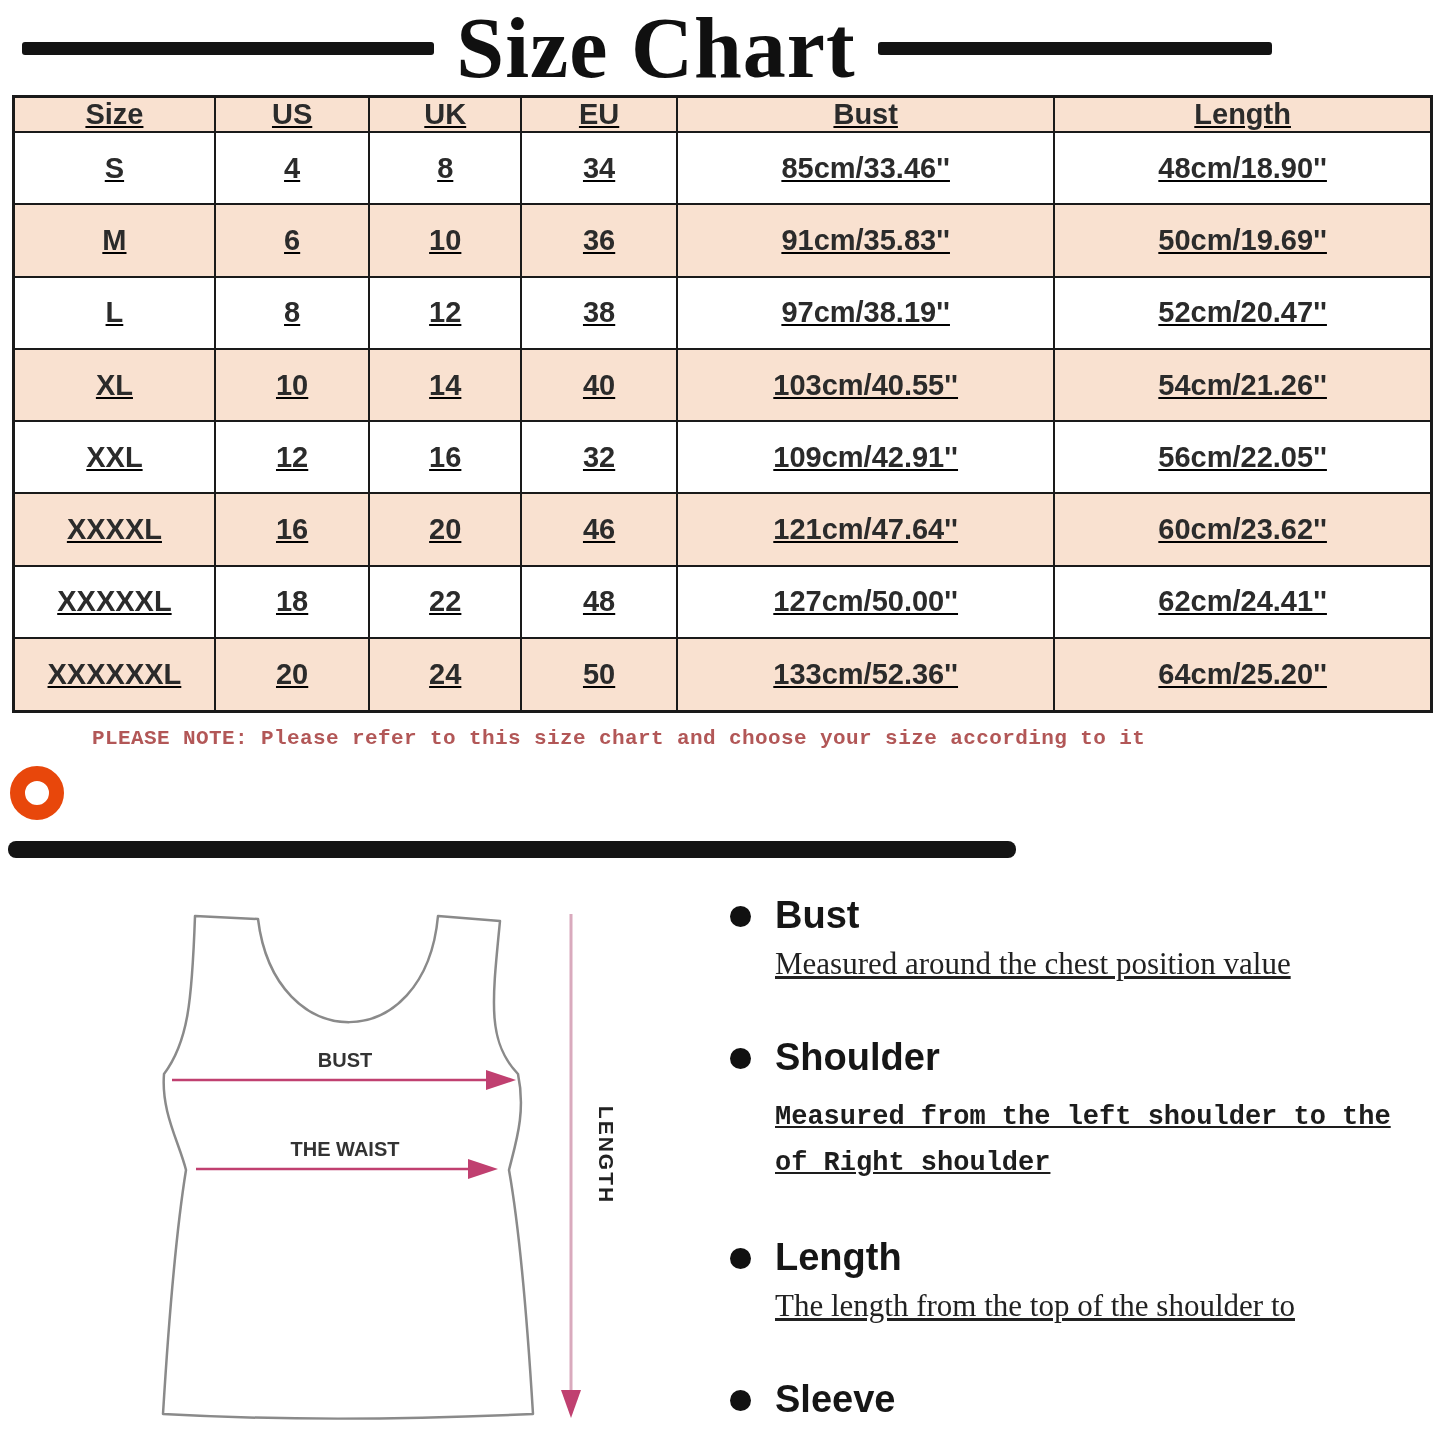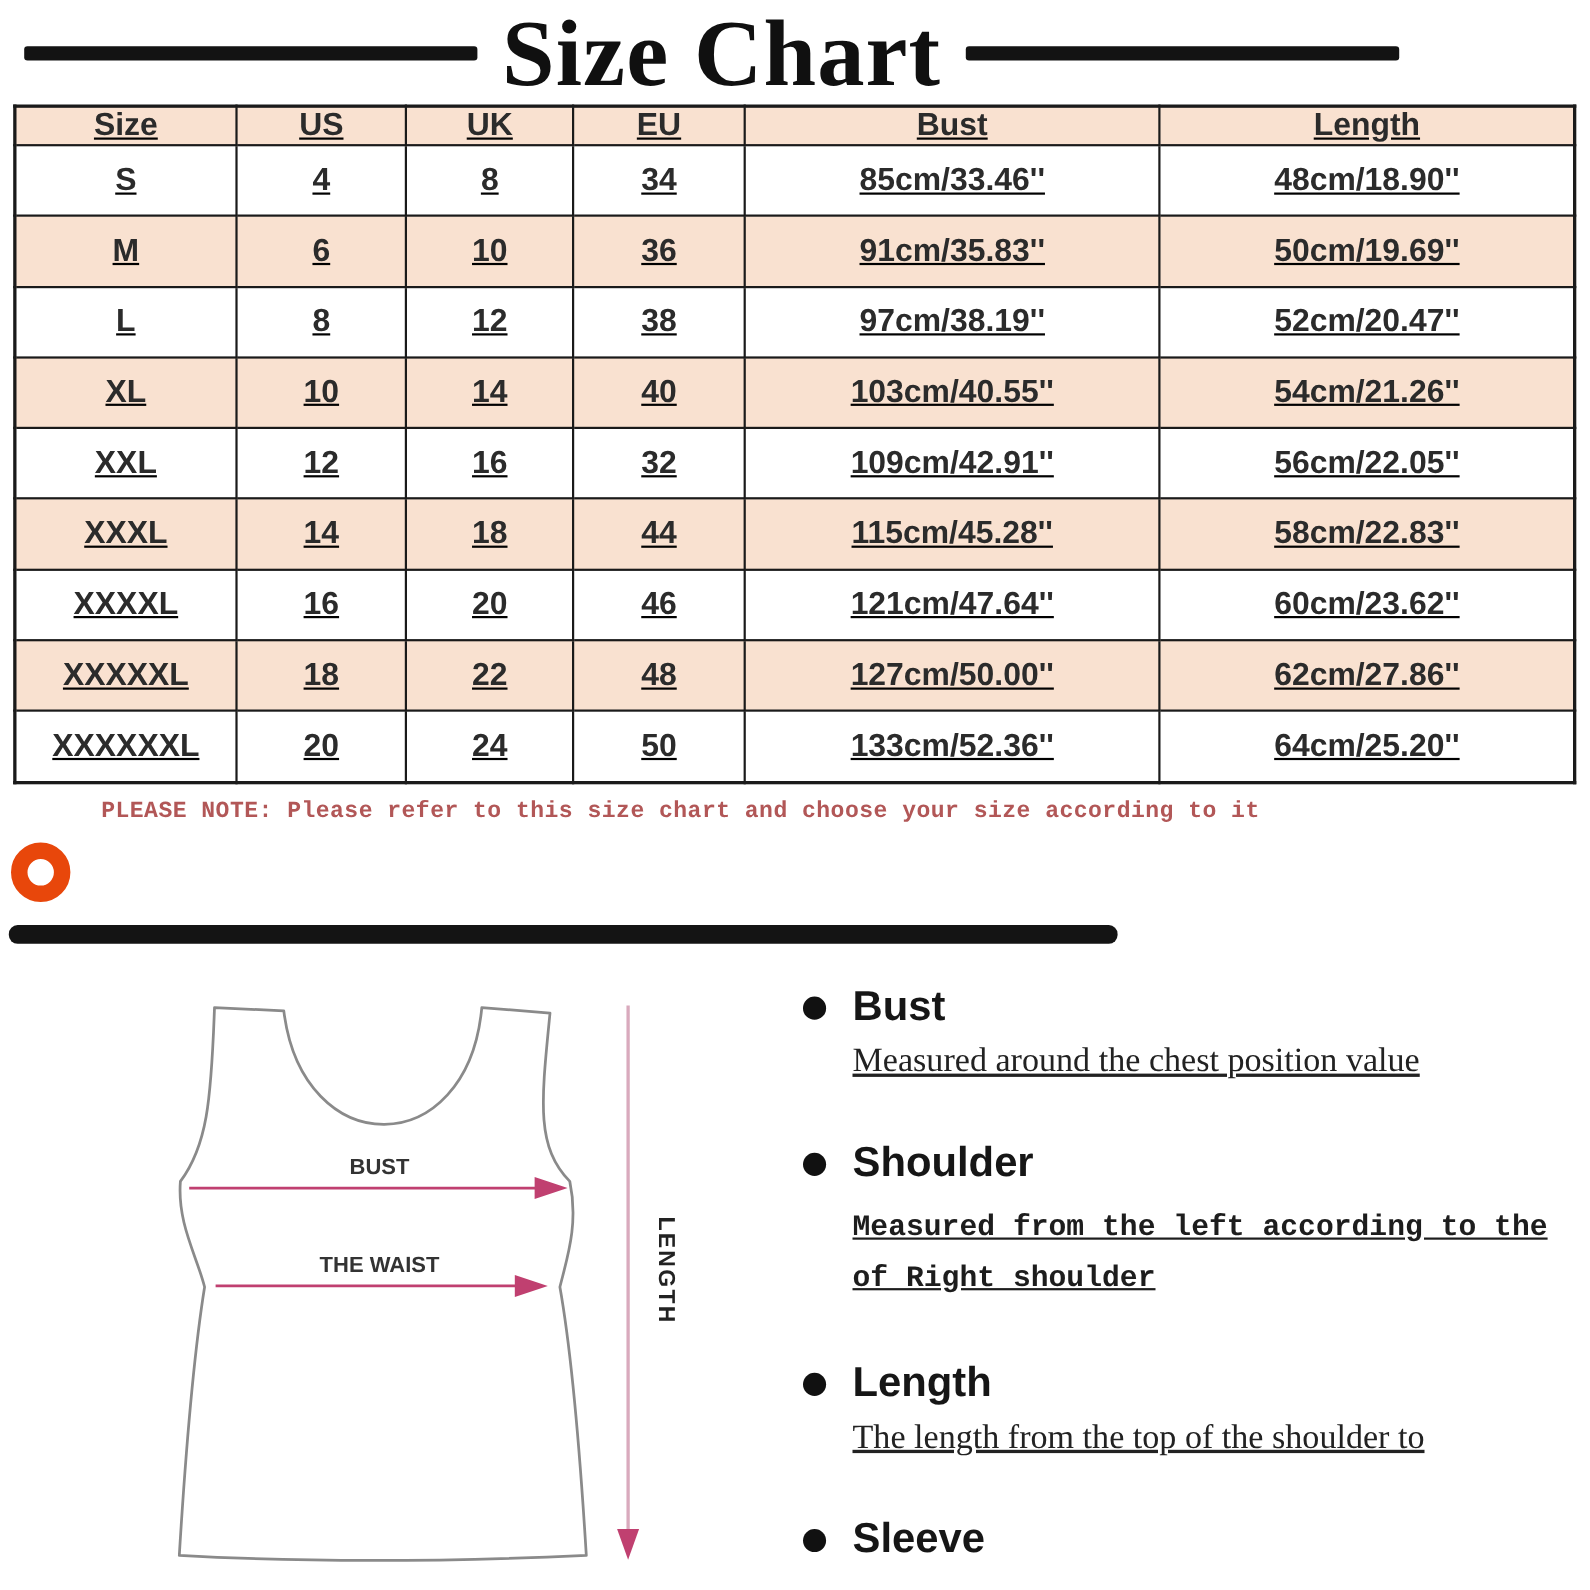--- a/index.html
+++ b/index.html
@@ -124,42 +124,34 @@
       </tr>
       <tr>
         <td>XXL</td>
         <td>12</td>
         <td>16</td>
         <td>32</td>
         <td>109cm/42.91''</td>
         <td>56cm/22.05''</td>
       </tr>
       <tr>
-        <td>XXXL</td>
-        <td>14</td>
-        <td>18</td>
-        <td>44</td>
-        <td>115cm/45.28''</td>
-        <td>58cm/22.83''</td>
-      </tr>
-      <tr>
         <td>XXXXL</td>
         <td>16</td>
         <td>20</td>
         <td>46</td>
         <td>121cm/47.64''</td>
         <td>60cm/23.62''</td>
       </tr>
       <tr>
         <td>XXXXXL</td>
         <td>18</td>
         <td>22</td>
         <td>48</td>
         <td>127cm/50.00''</td>
-        <td>62cm/27.86''</td>
+        <td>62cm/24.41''</td>
       </tr>
       <tr>
         <td>XXXXXXL</td>
         <td>20</td>
         <td>24</td>
         <td>50</td>
         <td>133cm/52.36''</td>
         <td>64cm/25.20''</td>
       </tr>
     </tbody>
@@ -206,21 +198,21 @@
           <div>Measured around the chest position value</div>
         </div>
       </div>
     </div>
 
     <div class="m-item">
       <span class="dot"></span>
       <div class="m-text">
         <div class="m-label">Shoulder</div>
         <div class="m-desc">
-          <div>Measured from the left according to the</div>
+          <div>Measured from the left shoulder to the</div>
           <div>of Right shoulder</div>
         </div>
       </div>
     </div>
 
     <div class="m-item">
       <span class="dot"></span>
       <div class="m-text">
         <div class="m-label">Length</div>
         <div class="m-desc">

